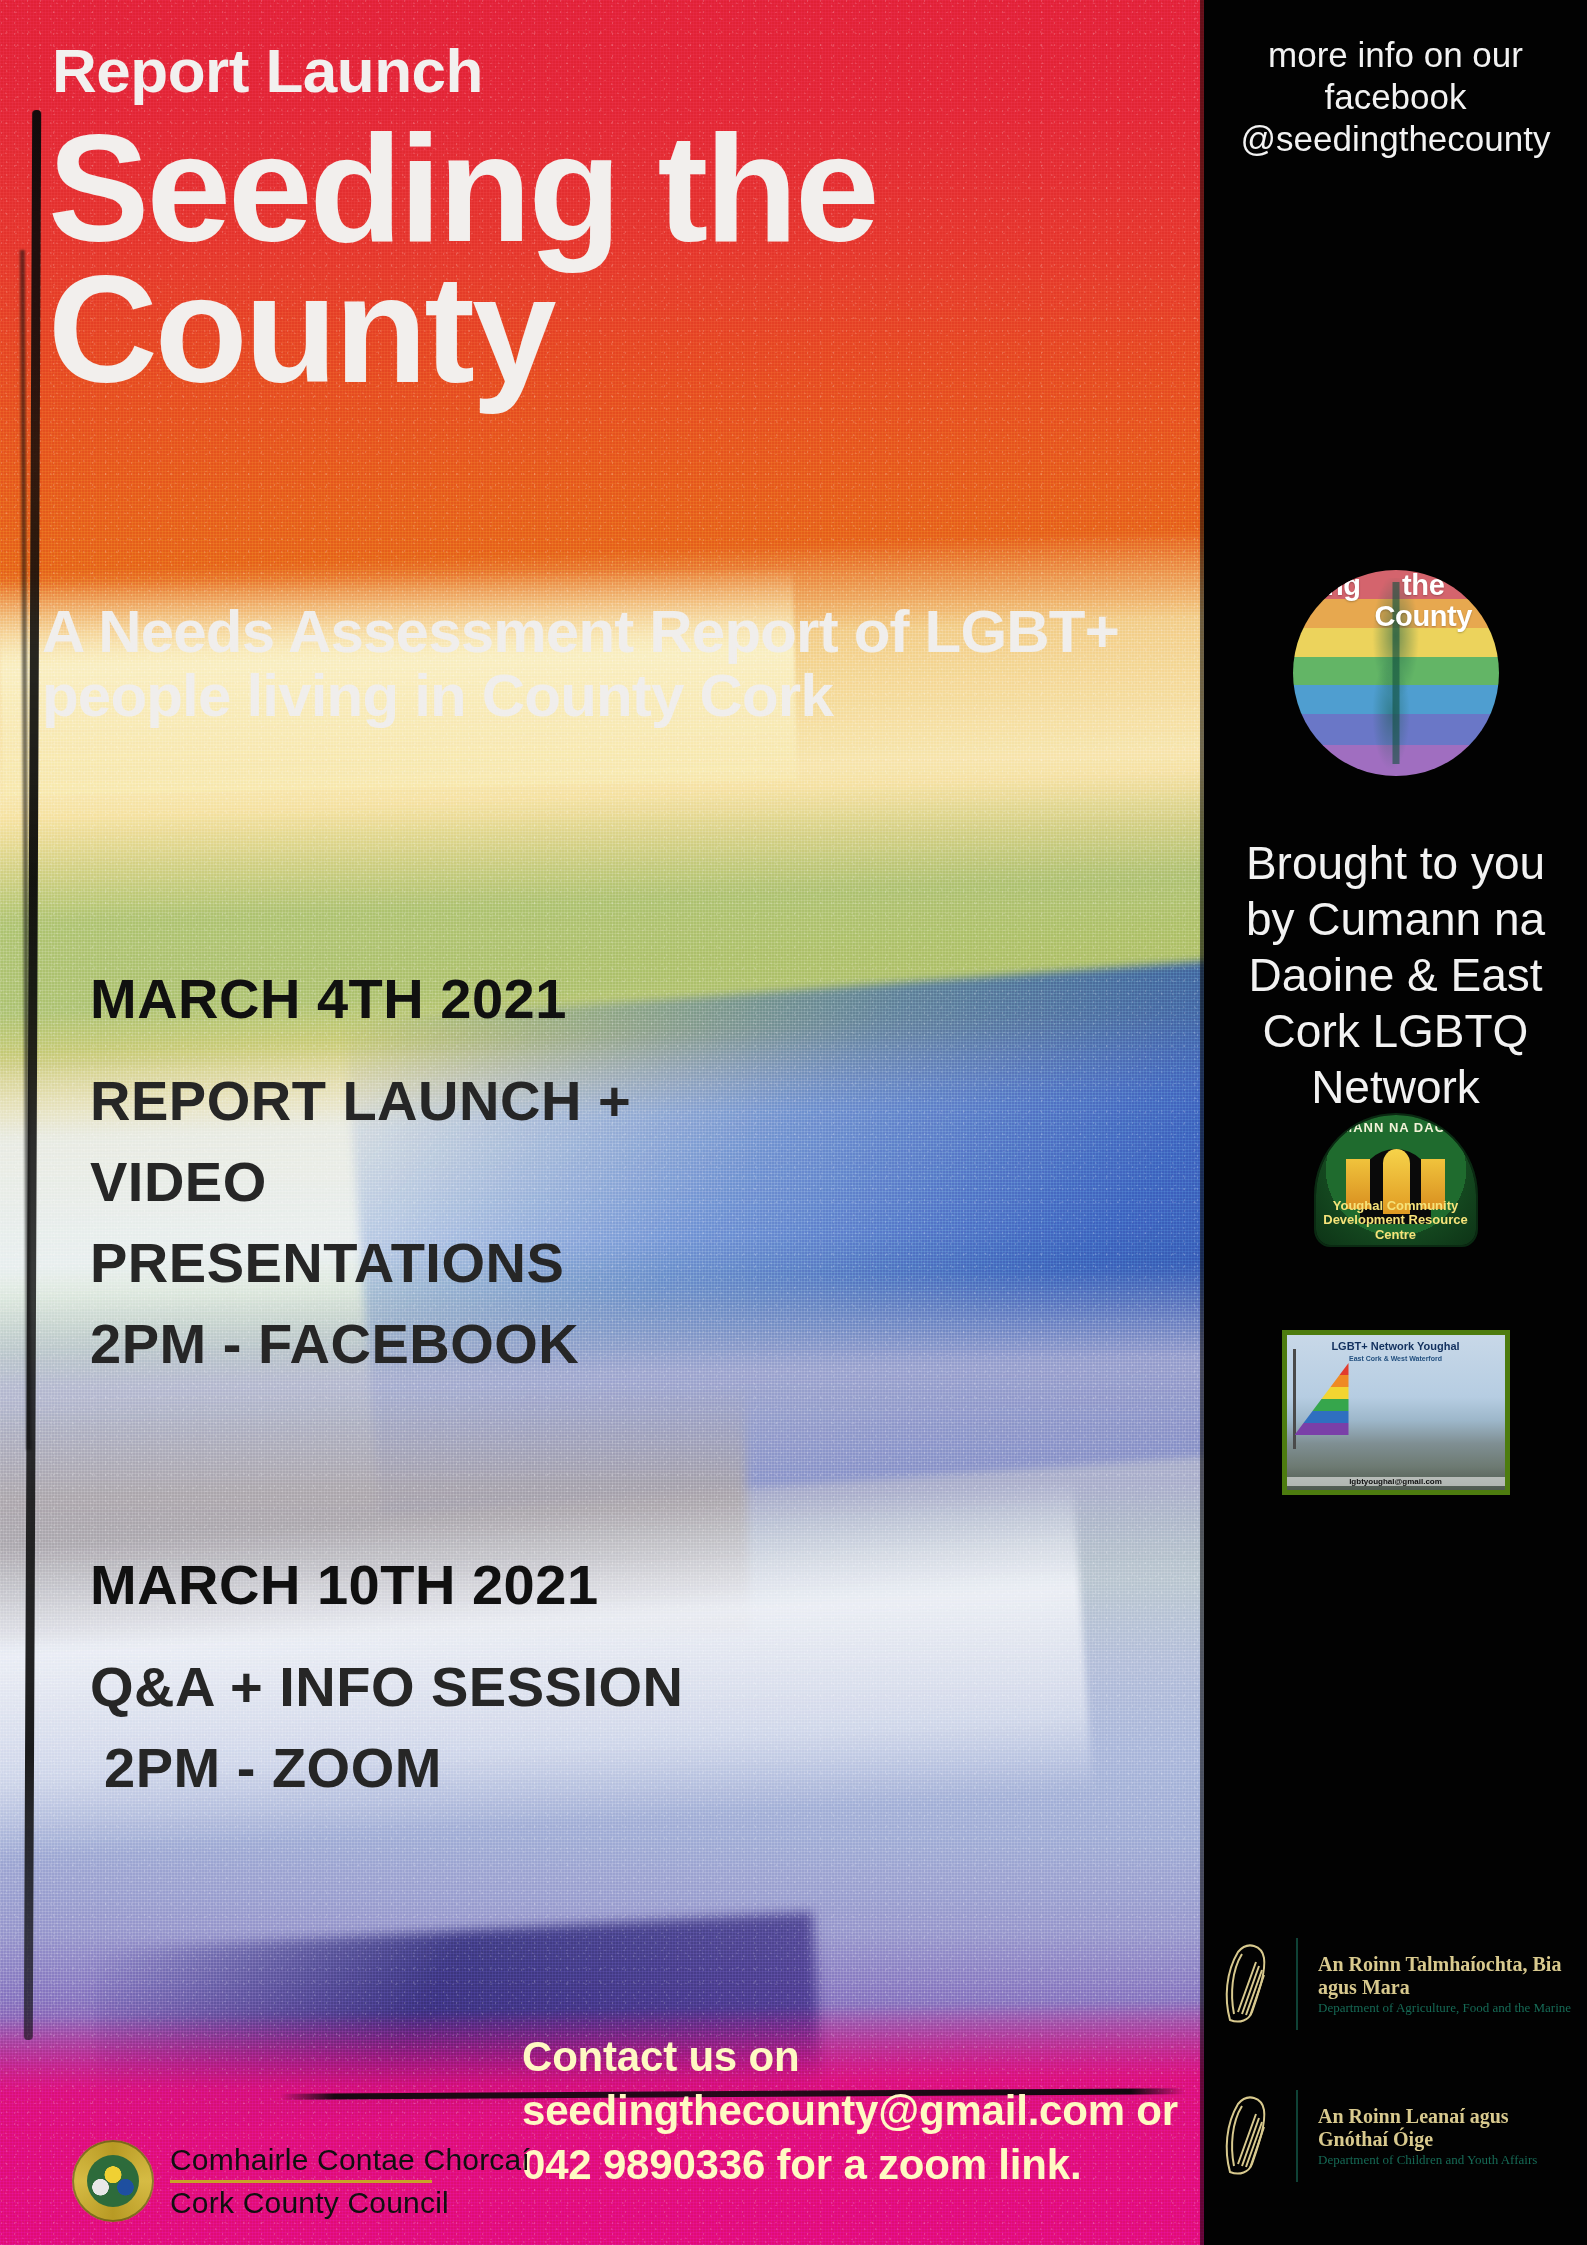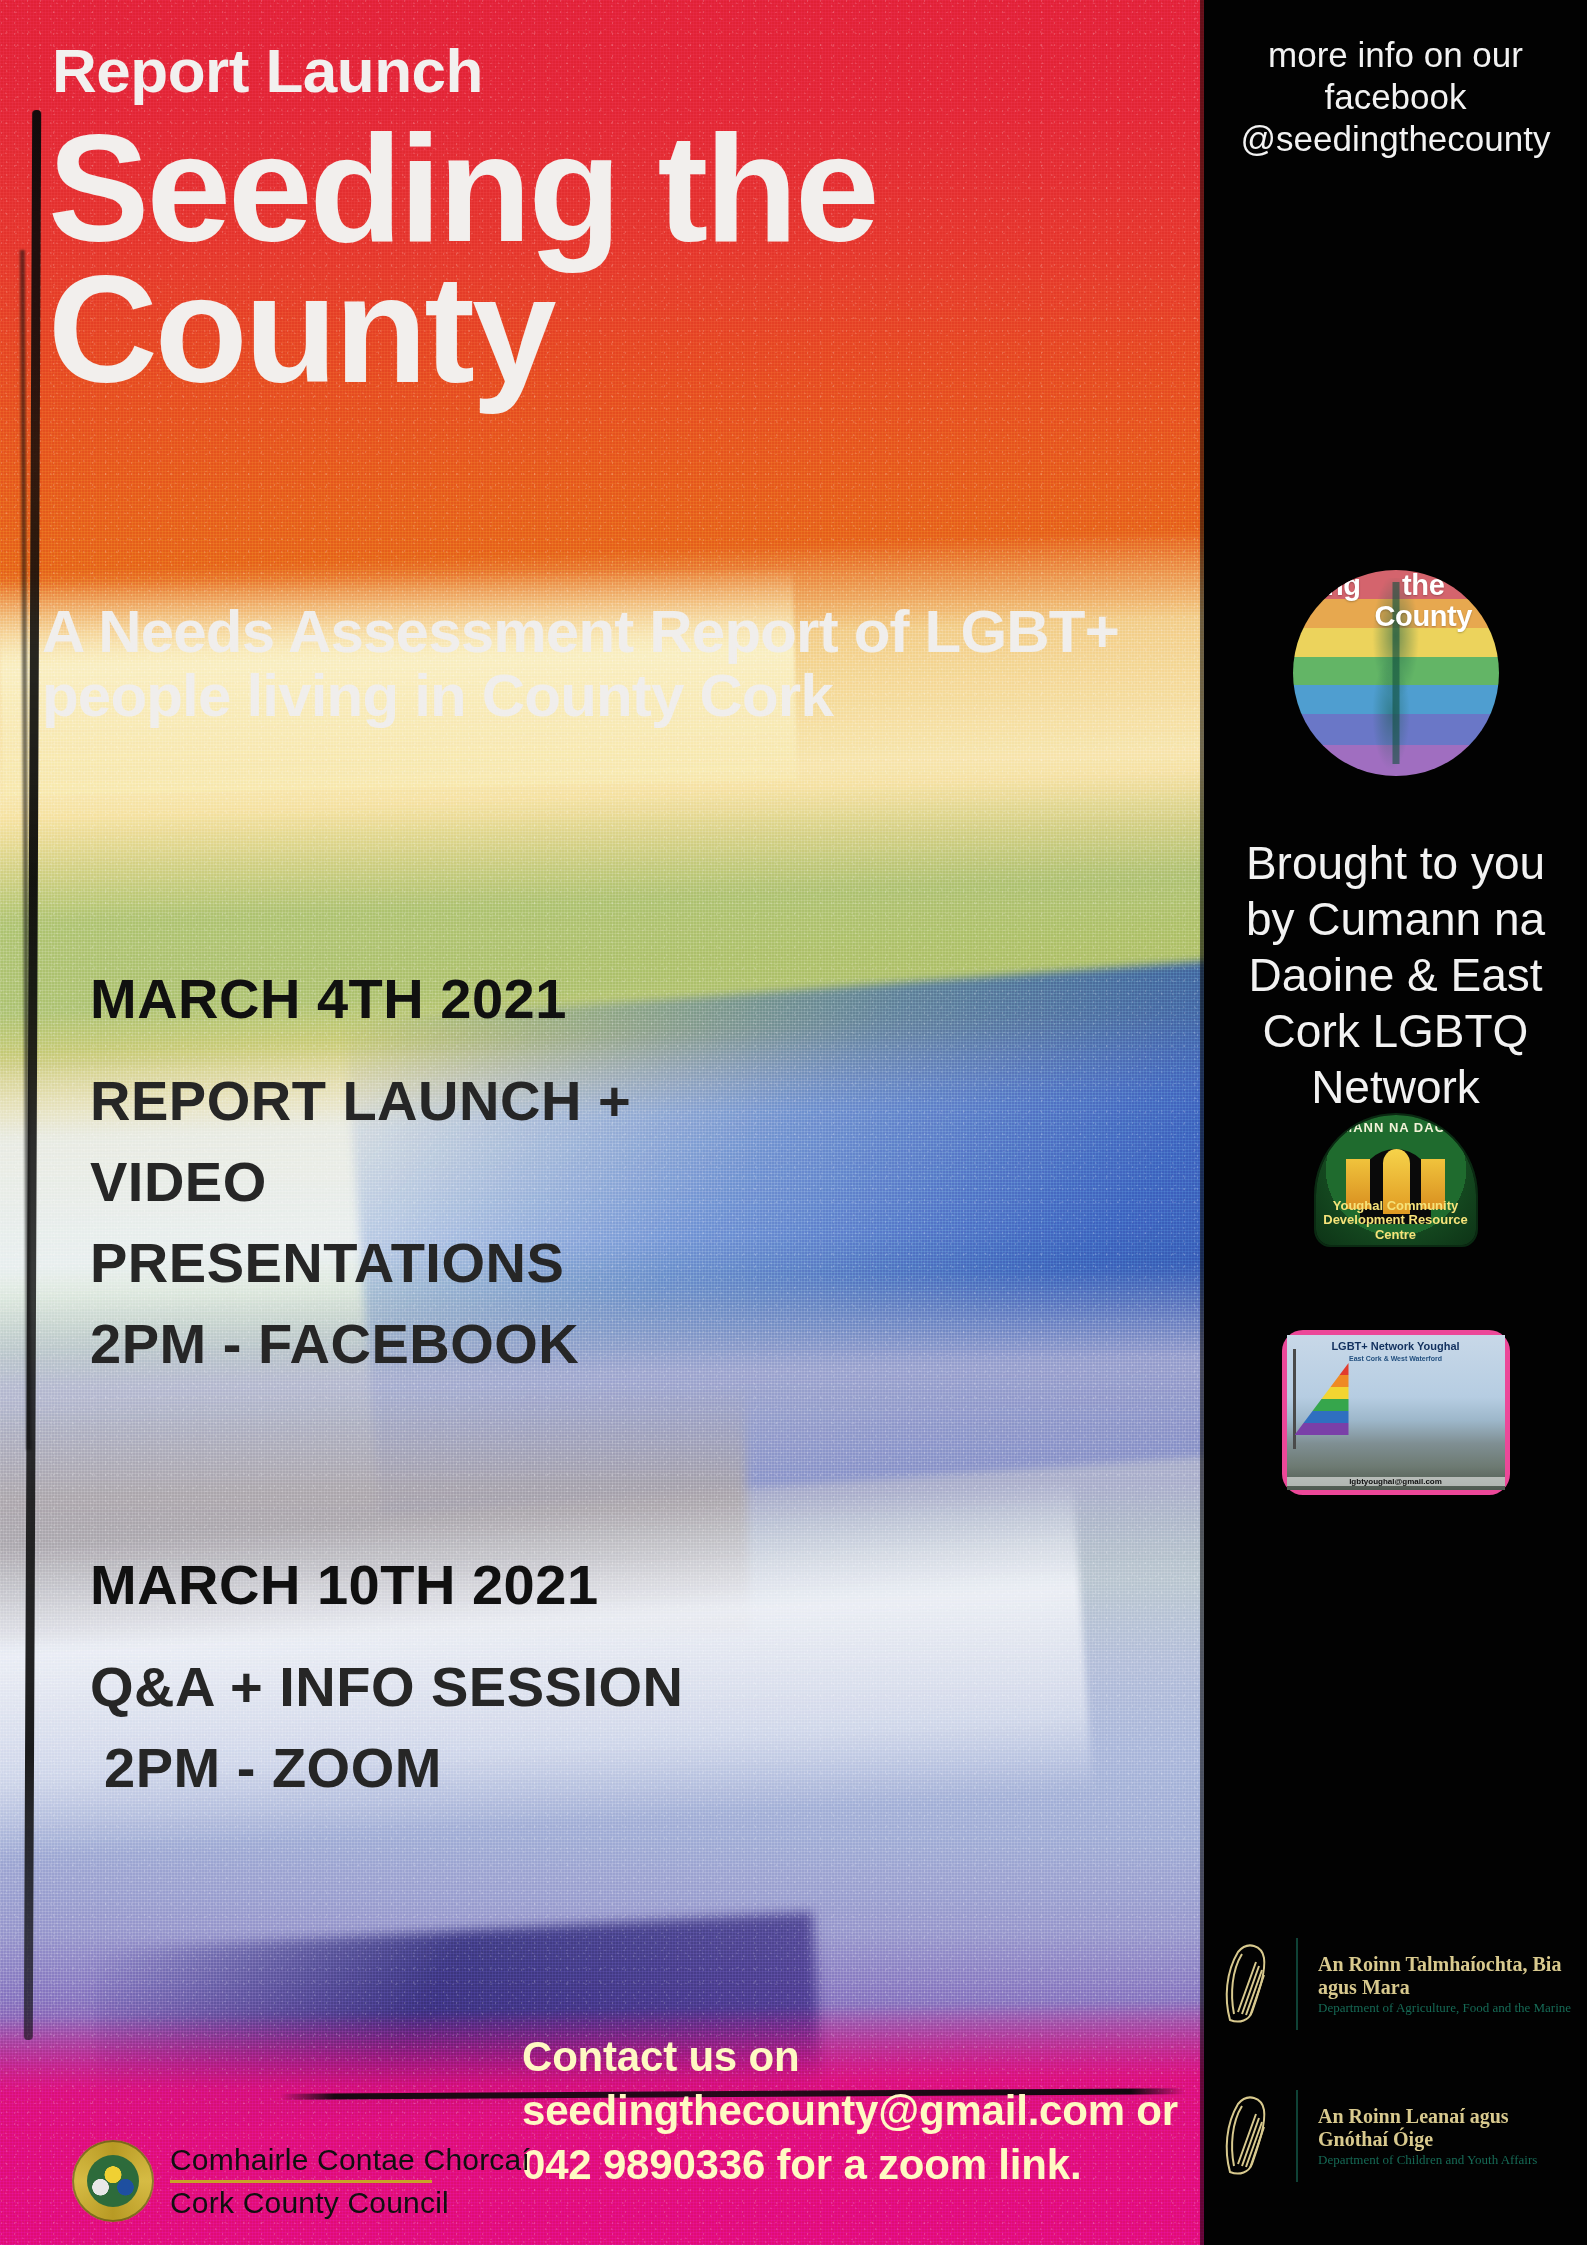--- a/index.html
+++ b/index.html
@@ -547,24 +547,23 @@
   }
 
   
   .sb-lgbt {
     position: absolute;
     left: 50%;
     top: 1330px;
     transform: translateX(-50%);
     width: 228px;
     height: 165px;
-    background: #ec4899;
+    background: #4d7c0f;
     padding: 5px;
     box-sizing: border-box;
-    border-radius: 21px;
   }
   .sb-lgbt-inner {
     position: relative;
     width: 100%;
     height: 100%;
     overflow: hidden;
     background: linear-gradient(to bottom,
       #c8d8e8 0%, #b6cde2 40%,
       #9db7ca 55%, #7f8f93 70%,
       #6d7a72 85%, #4e5950 100%);

